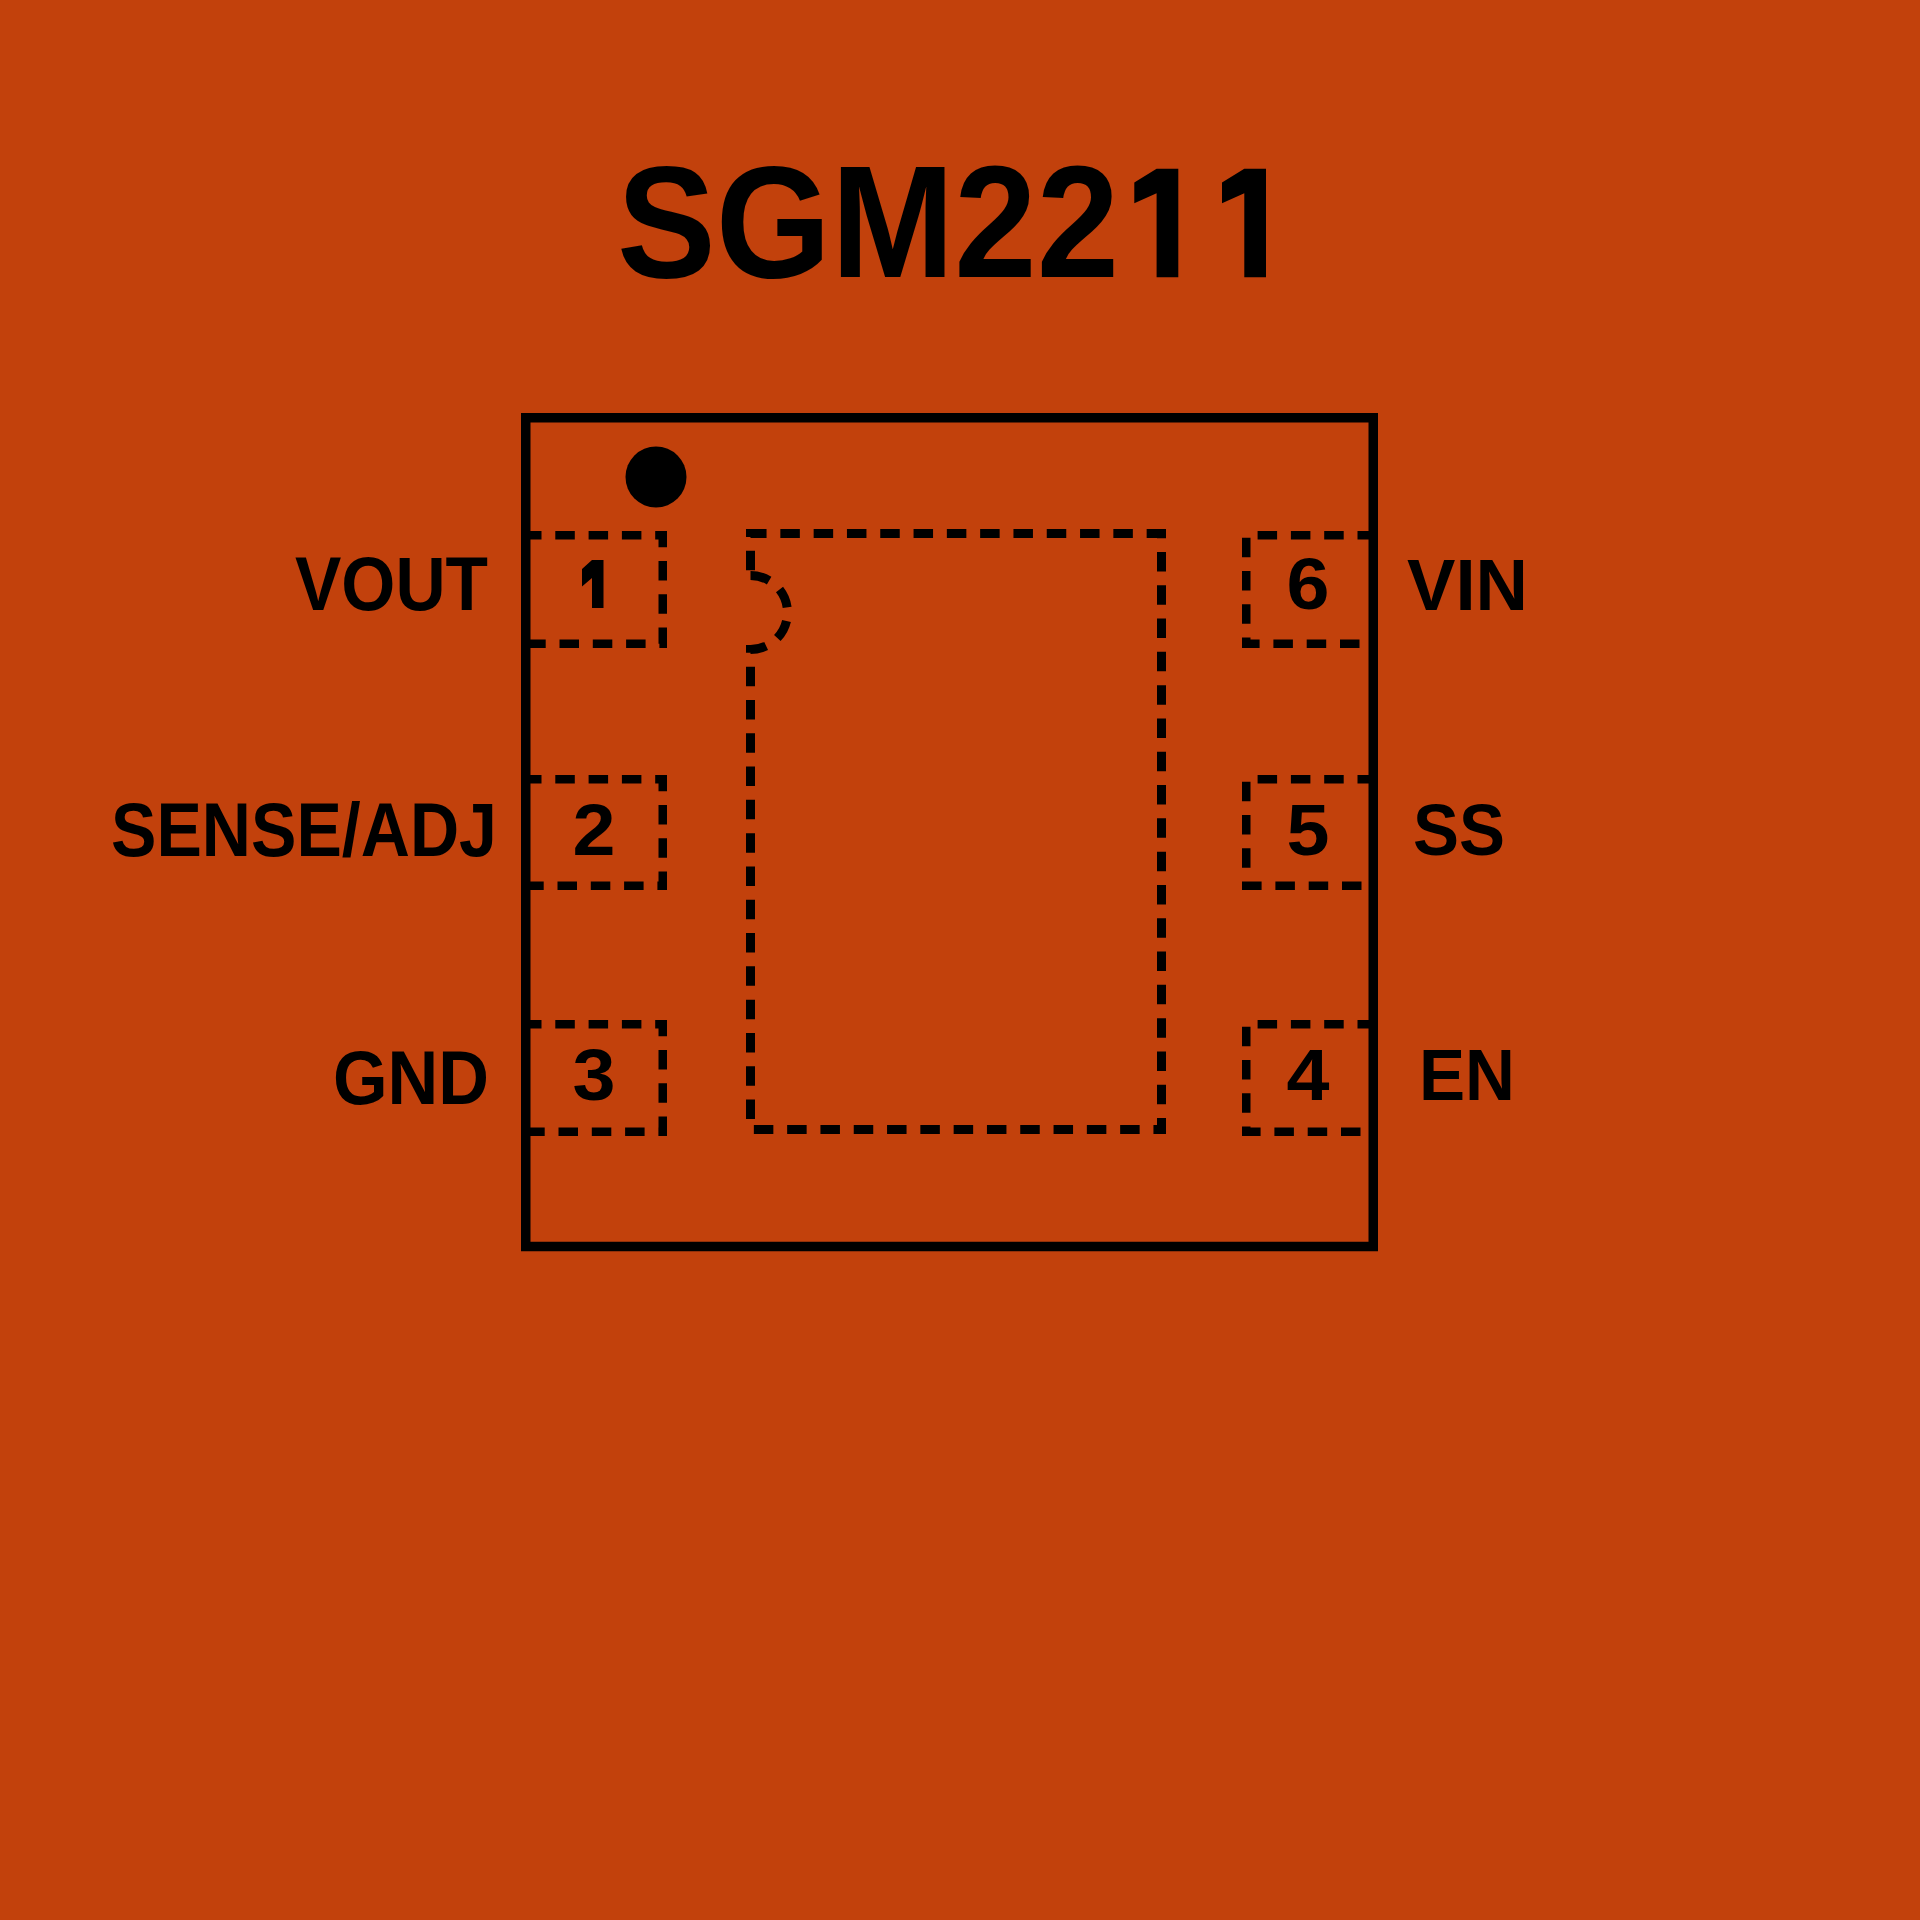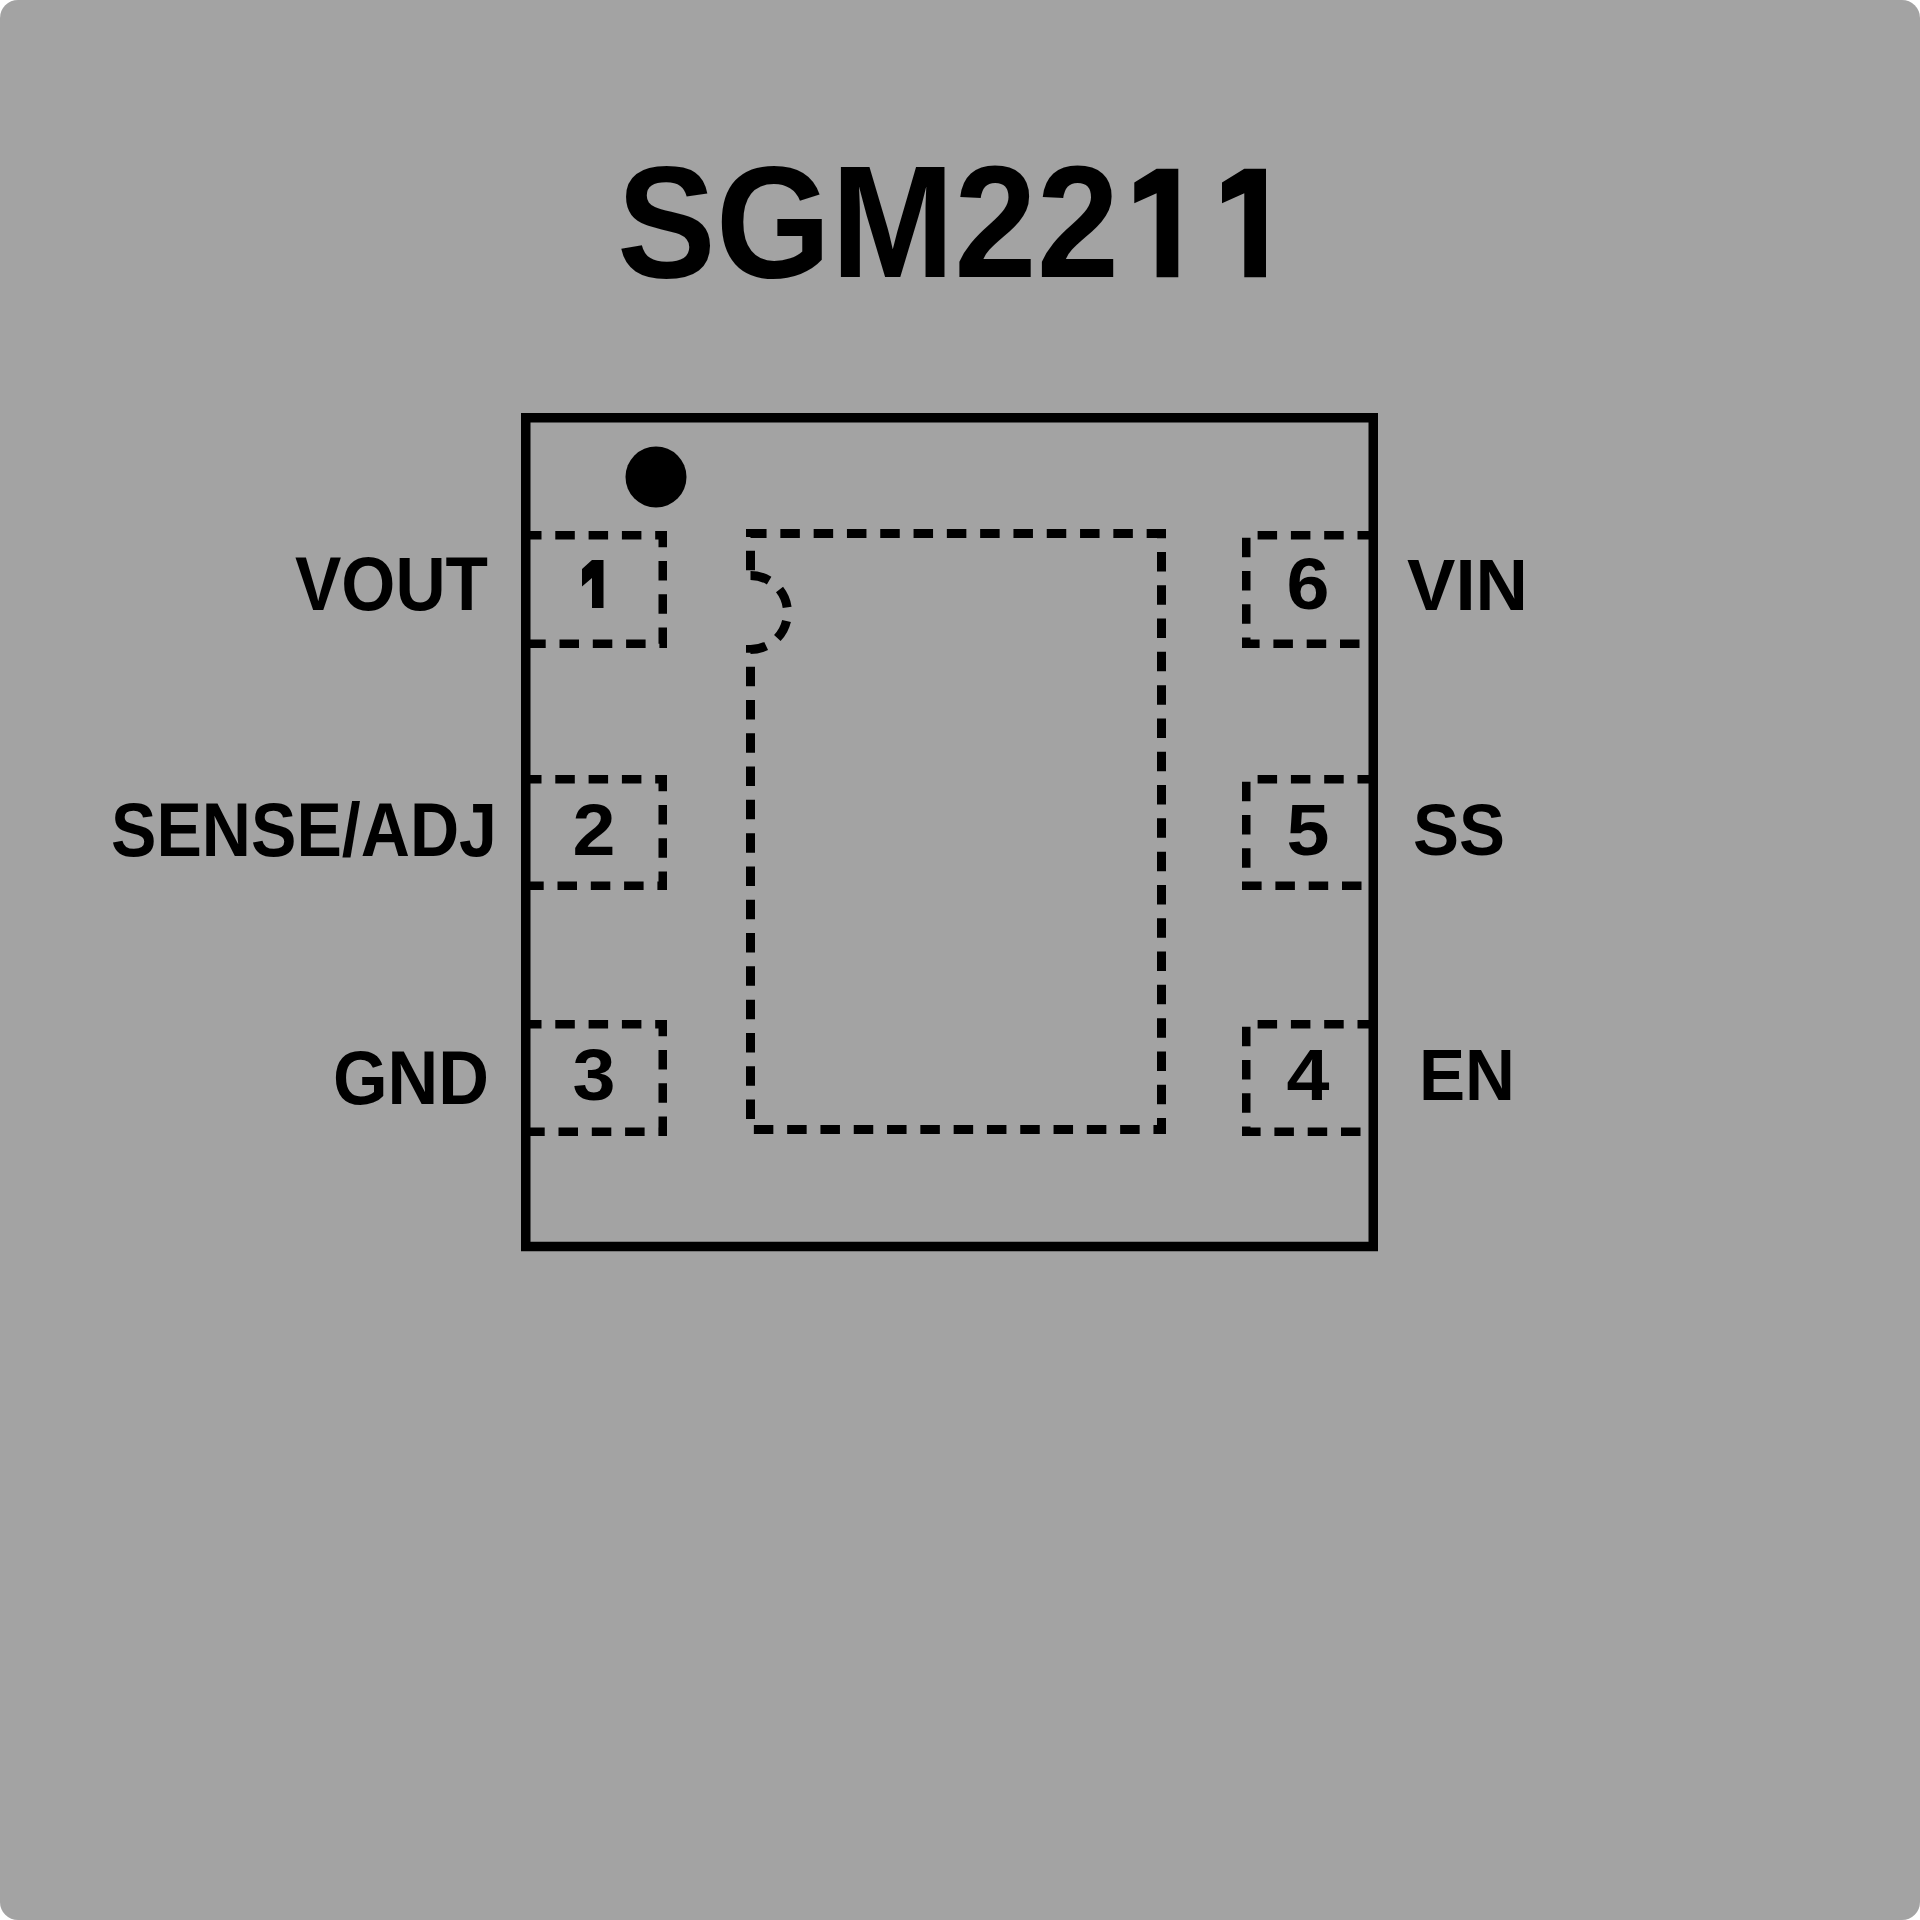--- a/index.html
+++ b/index.html
@@ -1,16 +1,16 @@
 <!DOCTYPE html>
 <html><head>
 <meta charset="utf-8">
 <style>
   html,body{margin:0;padding:0;background:#ffffff;}
-  .page{position:relative;width:1920px;height:1920px;background:#a3a3a3;overflow:hidden;border-radius:18px;}
+  .page{position:relative;width:1920px;height:1920px;background:#c2410c;overflow:hidden;}
   svg{position:absolute;left:0;top:0;}
   text{font-family:"Liberation Sans",sans-serif;font-weight:bold;fill:#000000;}
 </style>
 </head>
 <body>
 <div class="page">
 <svg width="1920" height="1920" viewBox="0 0 1920 1920">
 
   <text id="title" x="617" y="277" font-size="159" textLength="502" lengthAdjust="spacingAndGlyphs">SGM22</text>
   <path d="M 1178.3 168.7 L 1178.3 277.3 L 1156.6 277.3 L 1156.6 193.3 L 1134.3 203.3 L 1134.3 182.5 L 1156.6 168.7 Z"></path>

